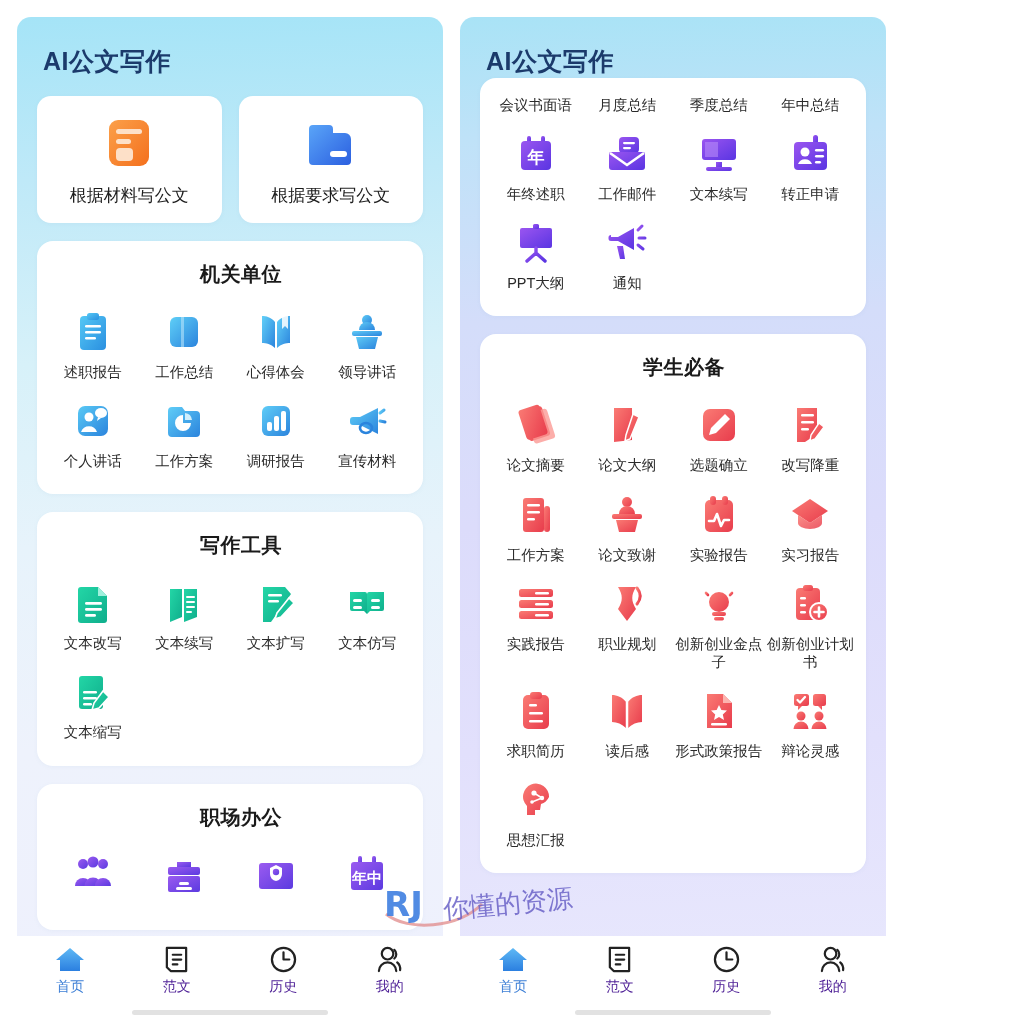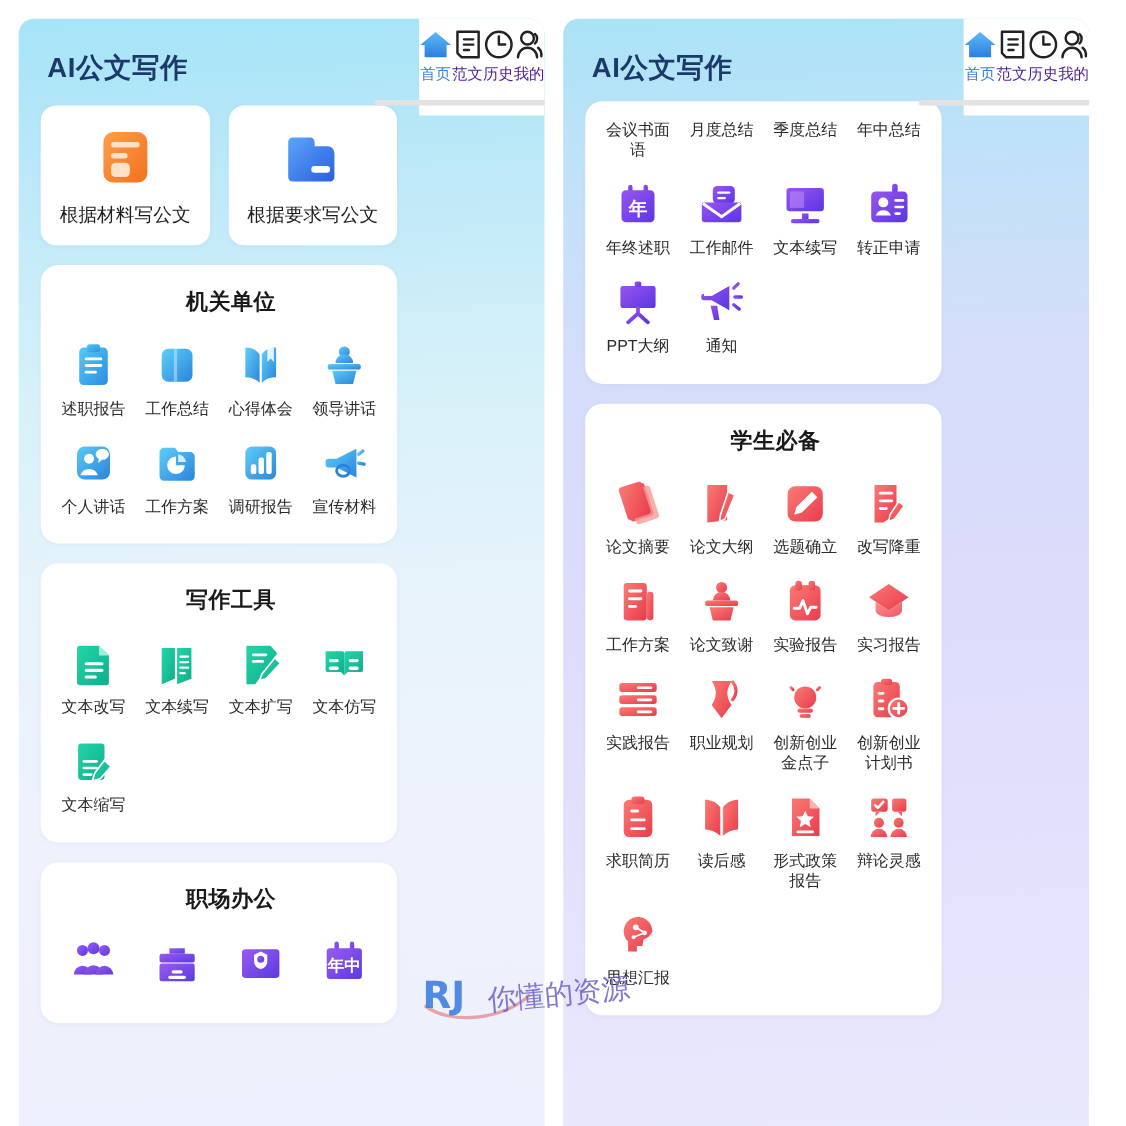--- a/index.html
+++ b/index.html
@@ -7,26 +7,26 @@
     width:1024px;height:1024px;
     background:#ffffff;
     font-family:"Liberation Sans","DejaVu Sans",sans-serif;
     overflow:hidden;
     position:relative;
   }
   .stage{position:absolute;left:0;top:0;width:1024px;height:1024px;display:flex;gap:17px;padding:17px 17px 0 17px;box-sizing:border-box;}
 
   .phone{
     position:relative;
-    width:478px;
+    width:426px;
     height:1007px;
     border-radius:14px 14px 0 0;
     overflow:hidden;
     display:flex;
-    flex-direction:row;
+    flex-direction:column;
   }
   .phone-left{
     background:linear-gradient(178deg,#a5e4f7 0%,#bfe9f8 16%,#d7f1f9 34%,#e7f3fb 52%,#eef2fc 72%,#eef0fd 100%);
   }
   .phone-right{
     background:linear-gradient(178deg,#a9e3f6 0%,#bfe2f8 12%,#d4ddfa 30%,#dcdcfb 50%,#e2e0fc 72%,#e9e9fd 100%);
   }
 
   .scroll{flex:1;overflow:hidden;position:relative;}
 
@@ -35,21 +35,21 @@
     letter-spacing:.5px;
     padding:28px 0 0 26px;
   }
 
   .card{
     background:#ffffff;
     border-radius:16px;
     margin:18px 20px 0 20px;
     box-shadow:0 1px 4px rgba(120,150,190,.07);
   }
-  .card.tight{margin-top:14px;}
+  .card.tight{margin-top:0;}
 
   .card-title{
     font-size:20px;font-weight:bold;color:#1a1a1a;
     padding:20px 0 4px 22px;letter-spacing:.5px;text-align:center;
   }
 
   
   .entry-row{display:flex;gap:17px;margin:18px 20px 0 20px;}
   .entry{
     flex:1;background:#fff;border-radius:14px;

